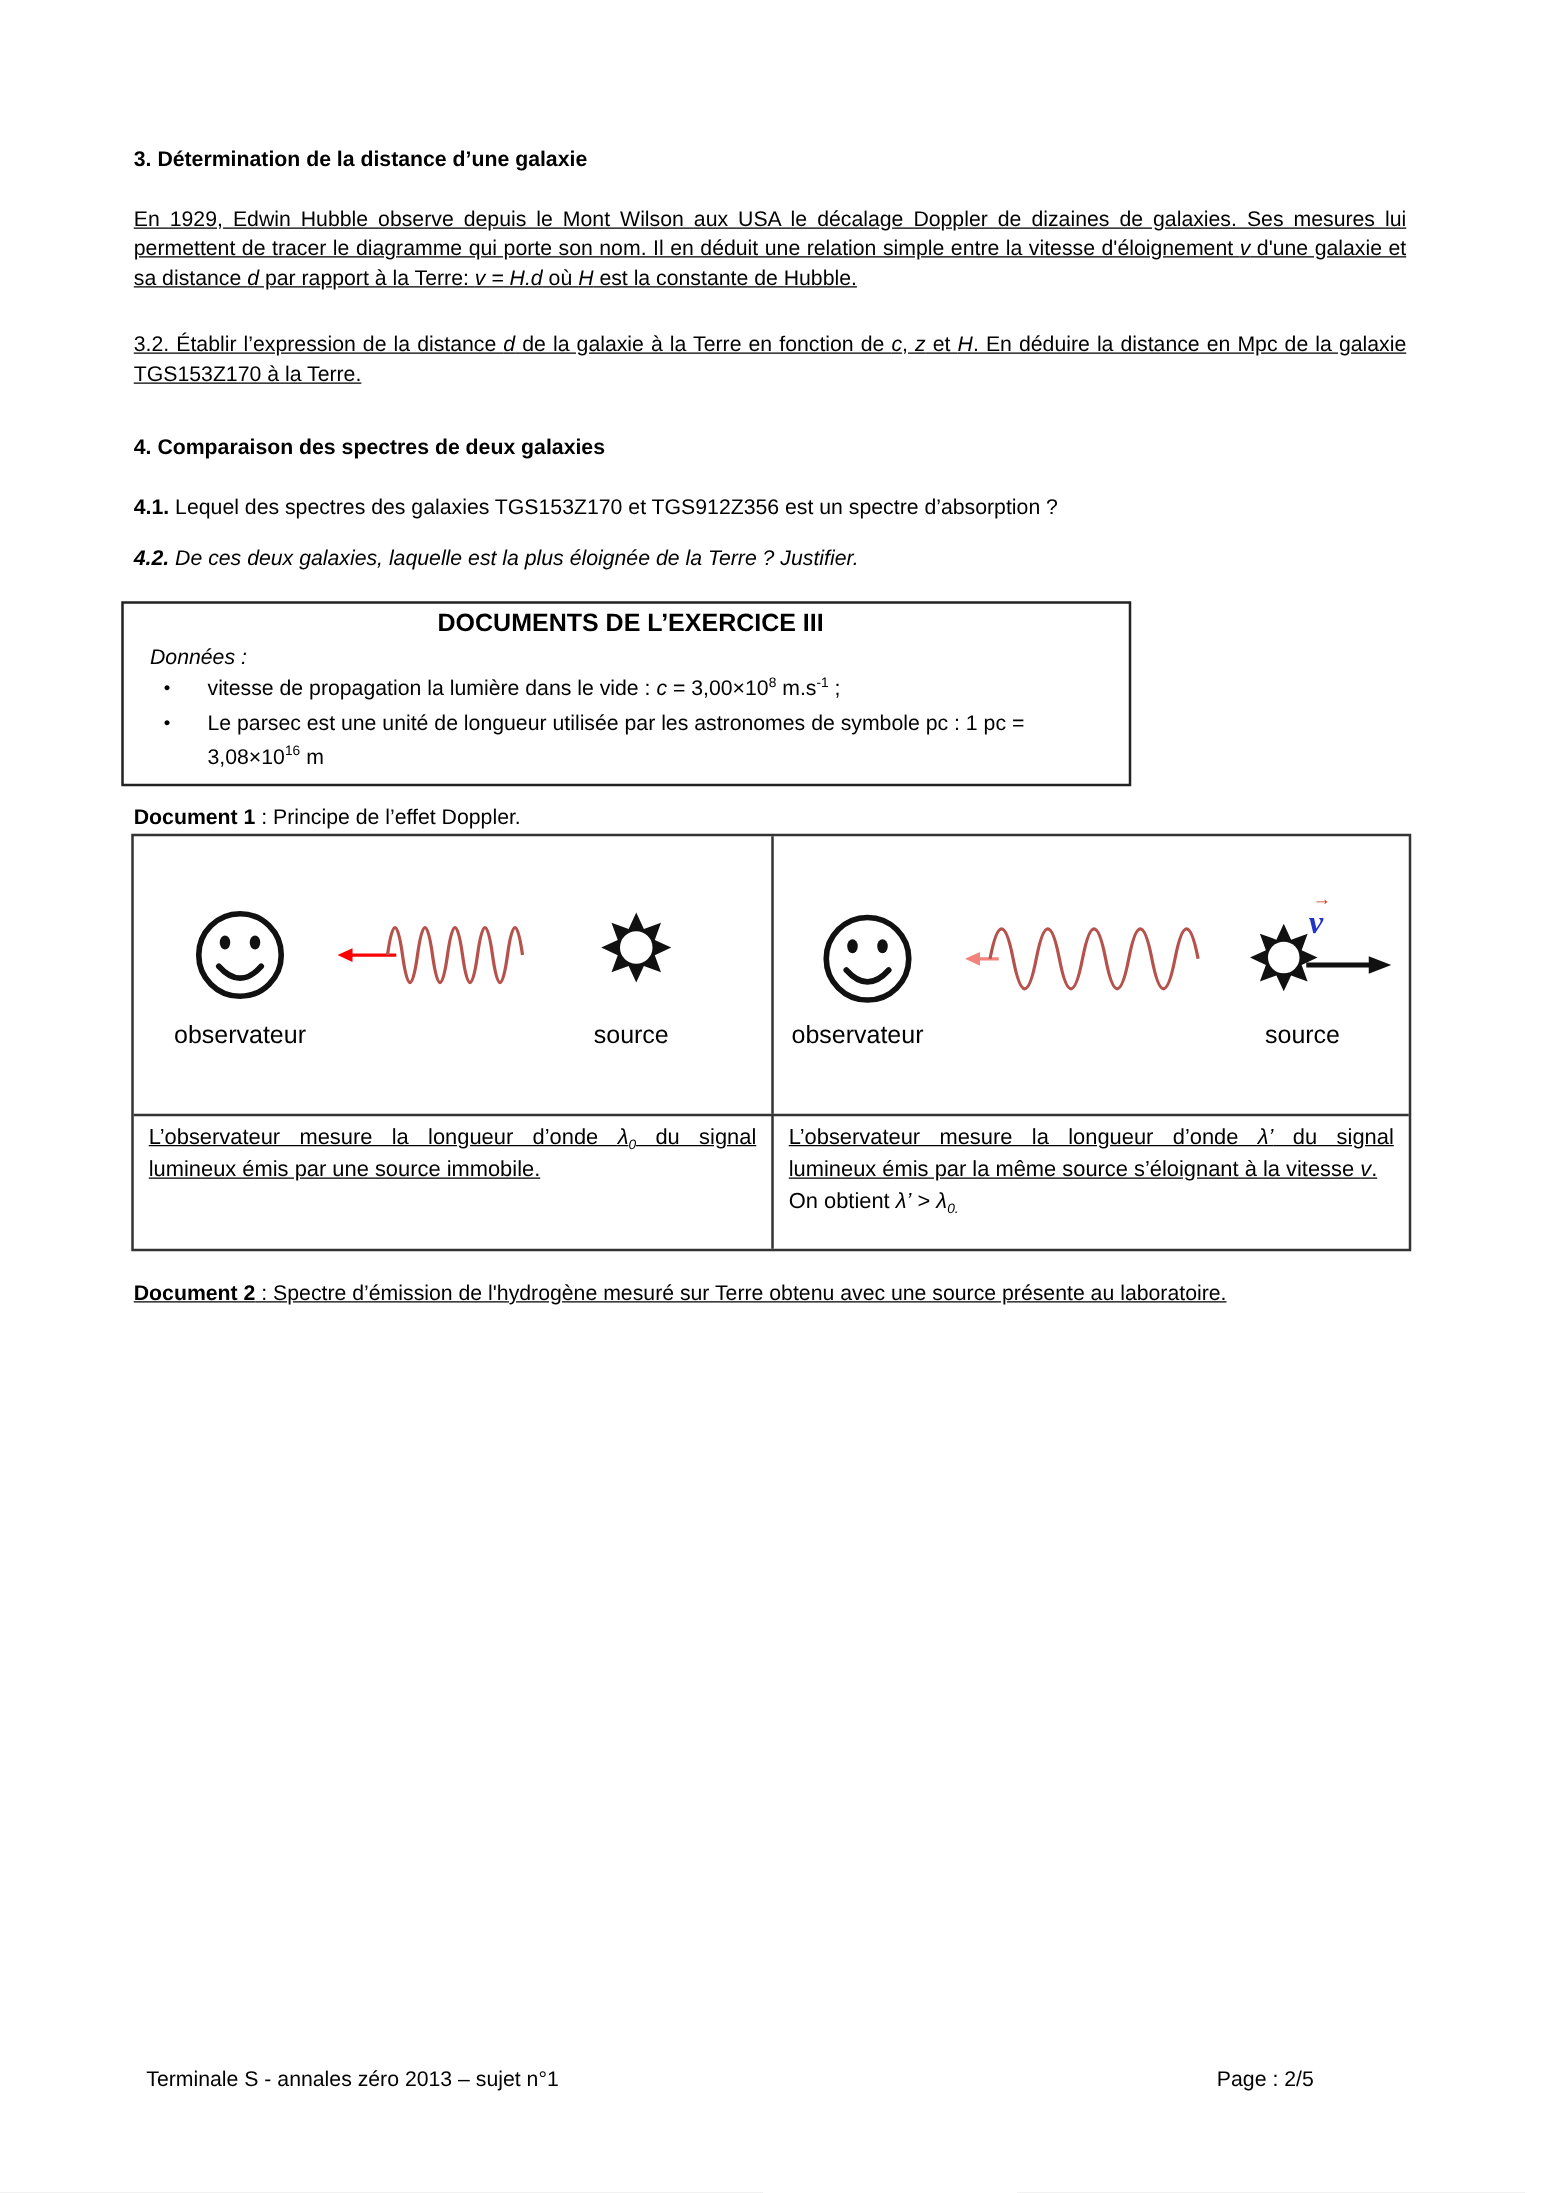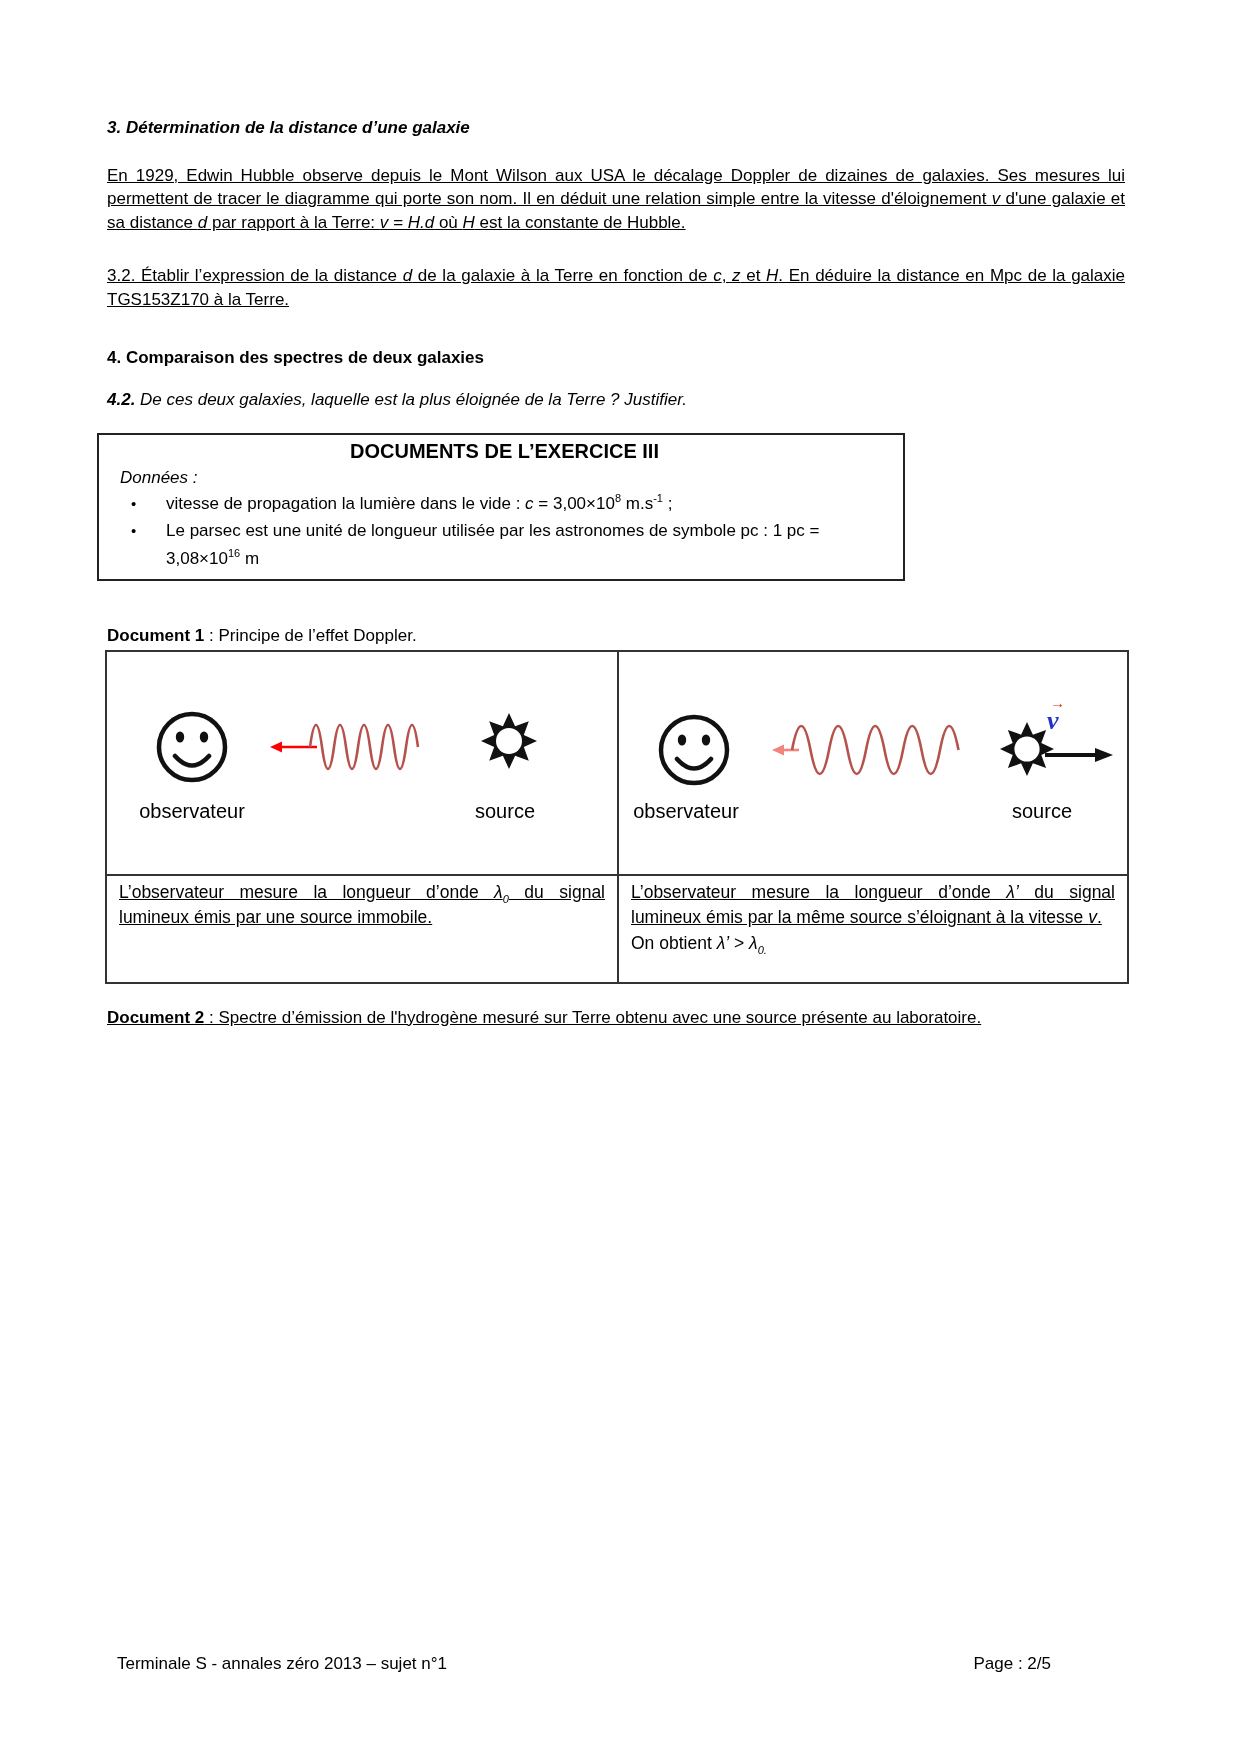--- a/index.html
+++ b/index.html
@@ -9,40 +9,40 @@
     font-family:"Liberation Sans", sans-serif; font-size:17px; line-height:23.5px;
   }
   .content { position:absolute; left:107px; top:0; width:1018px; }
   p { margin:0; }
   .h-bold { font-weight:bold; }
   .jus { text-align:justify;text-decoration:underline; }
   .it { font-style:italic; }
   sup { font-size:11px; line-height:0; }
   sub { font-size:11px; line-height:0; }
 
-  .sec-heading { margin-top:0;font-style:italic; }
+  .sec-heading { margin-top:0; }
   #sec3-heading { margin-top:116px; }
   #sec3-intro   { margin-top:24px; }
   #q31          { margin-top:24px; }
   #q32          { margin-top:30px; }
   #sec4-heading { margin-top:35px; }
   #q41          { margin-top:24px; }
   #q42          { margin-top:18px;font-style:italic; }
 
   .docs-box {
     margin-top:22px; margin-left:-10px; width:808px; box-sizing:border-box;
     border:2px solid #222; padding:4px 14px 7px 21px;
   }
   .docs-box-title { text-align:center; font-weight:bold; font-size:20px; line-height:24px; }
   .donnees { font-style:italic; margin-top:3px; }
   .bullet { display:flex; line-height:27.5px; }
   .bullet .dot { width:14px; margin-left:11px; flex:none; font-size:15px; }
   .bullet .btext { margin-left:21px; }
 
-  #doc1-caption { margin-top:43px; }
+  #doc1-caption { margin-top:13px; }
 
   .doc1-table {
     margin-top:2px; margin-left:-2px; width:1024px; box-sizing:border-box;
     display:grid; grid-template-columns:510px 510px;
     border:2px solid #333;
   }
   .fig-cell { position:relative; height:222px; box-sizing:border-box; }
   .fig-cell.right { border-left:2px solid #333; }
   .fig-cell svg { position:absolute; left:0; top:0; }
   .fig-label {
@@ -81,20 +81,21 @@
 
     <p class="h-bold sec-heading" id="sec3-heading">3. Détermination de la distance d’une galaxie</p>
 
     <p class="jus" id="sec3-intro"><span>En 1929, Edwin Hubble observe depuis le Mont Wilson aux USA le décalage Doppler de dizaines de galaxies. Ses mesures lui permettent de tracer le diagramme qui porte son nom. Il en déduit une relation simple entre la vitesse d'éloignement </span><span class="it">v</span><span> d'une galaxie et sa distance </span><span class="it">d</span><span> par rapport à la Terre: </span><span class="it">v = H.d</span><span> où </span><span class="it">H</span><span> est la constante de Hubble.</span></p>
 
 
     <p class="jus" id="q32"><span>3.2. Établir l’expression de la distance </span><span class="it">d</span><span> de la galaxie à la Terre en fonction de </span><span class="it">c</span><span>, </span><span class="it">z</span><span> et </span><span class="it">H</span><span>. En déduire la distance en Mpc de la galaxie TGS153Z170 à la Terre.</span></p>
 
     <p class="h-bold" id="sec4-heading">4. Comparaison des spectres de deux galaxies</p>
 
+    <p id="q41"><span class="h-bold">4.1.</span><span> Lequel des spectres des galaxies TGS153Z170 et TGS912Z356 est un spectre d’absorption ?</span></p>
 
     <p id="q42"><span class="h-bold">4.2.</span><span> De ces deux galaxies, laquelle est la plus éloignée de la Terre ? Justifier.</span></p>
 
     <div class="docs-box">
       <div class="docs-box-title">DOCUMENTS DE L’EXERCICE III</div>
       <div class="donnees">Données :</div>
       <div class="bullet">
         <span class="dot">•</span>
         <span class="btext"><span>vitesse de propagation la lumière dans le vide : </span><span class="it">c</span><span> = 3,00×10</span><sup>8</sup><span> m.s</span><sup>-1</sup><span> ;</span></span>
       </div>

